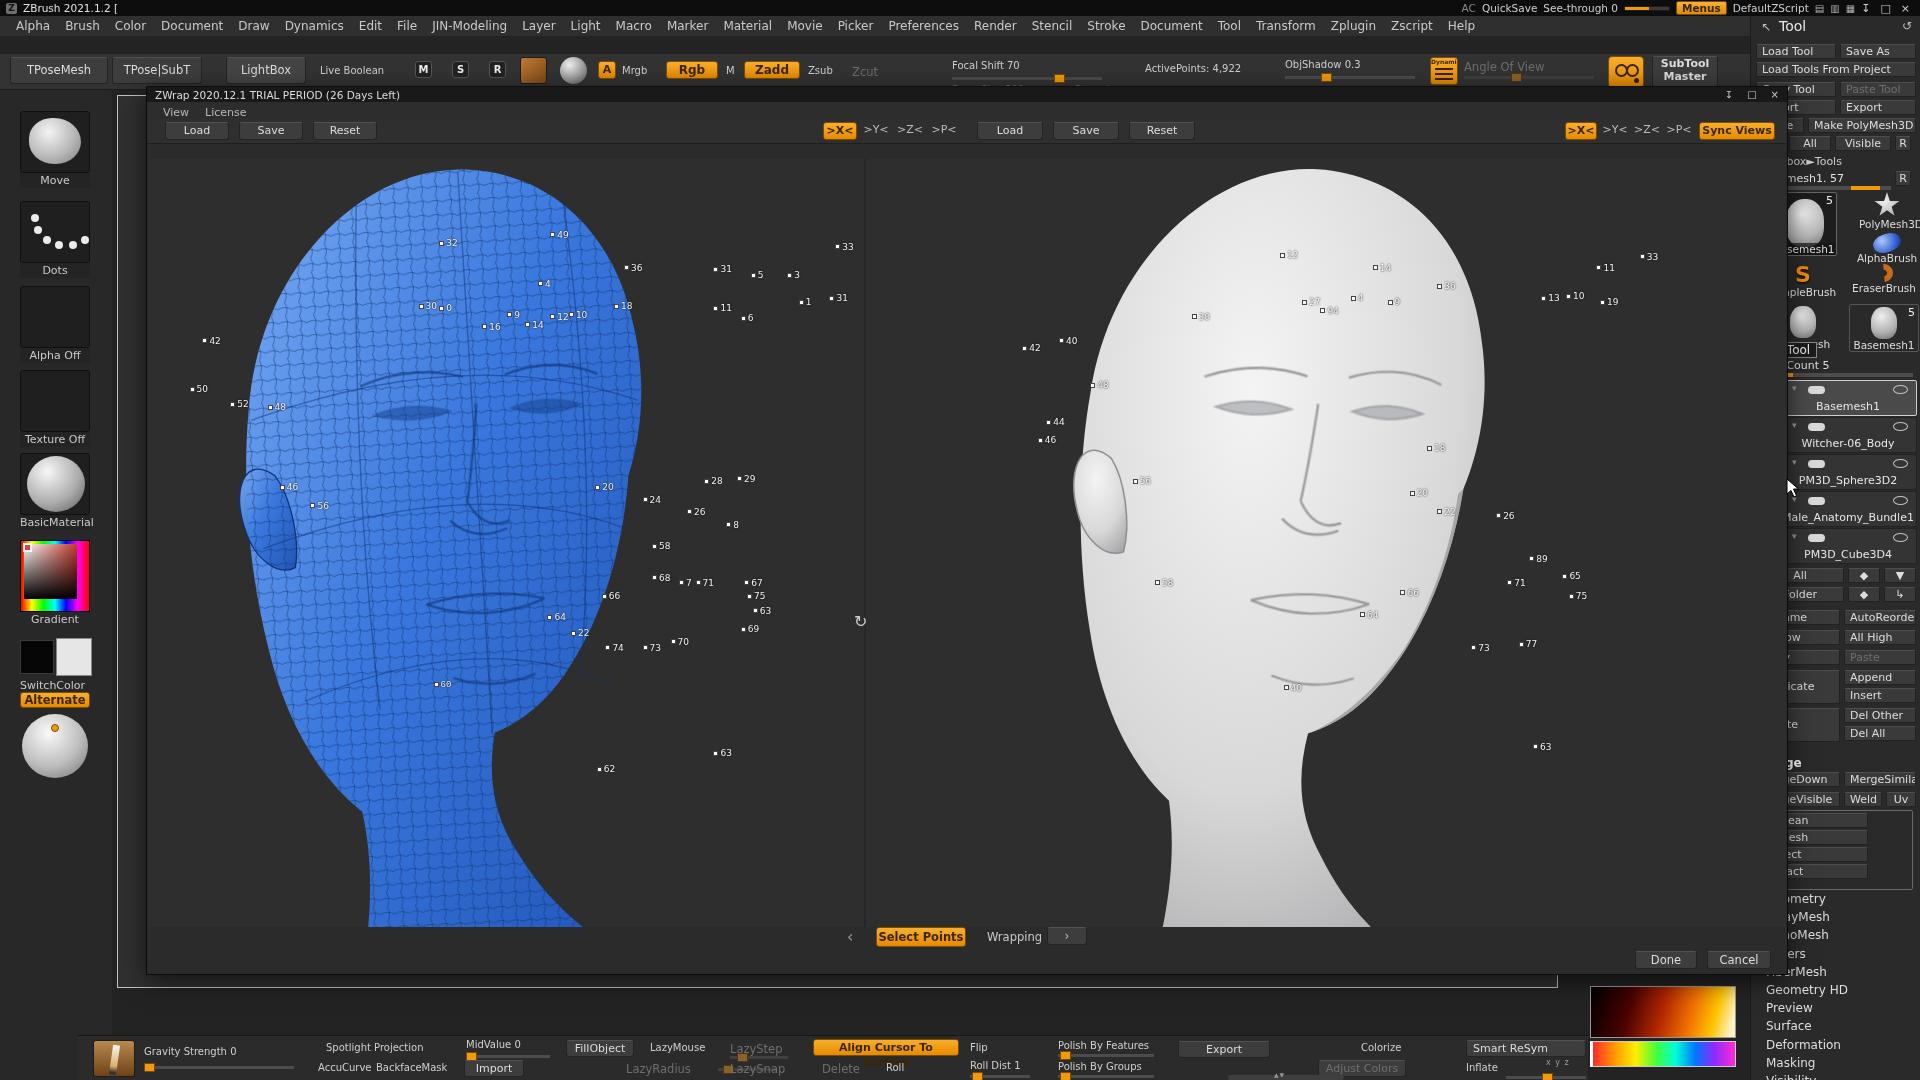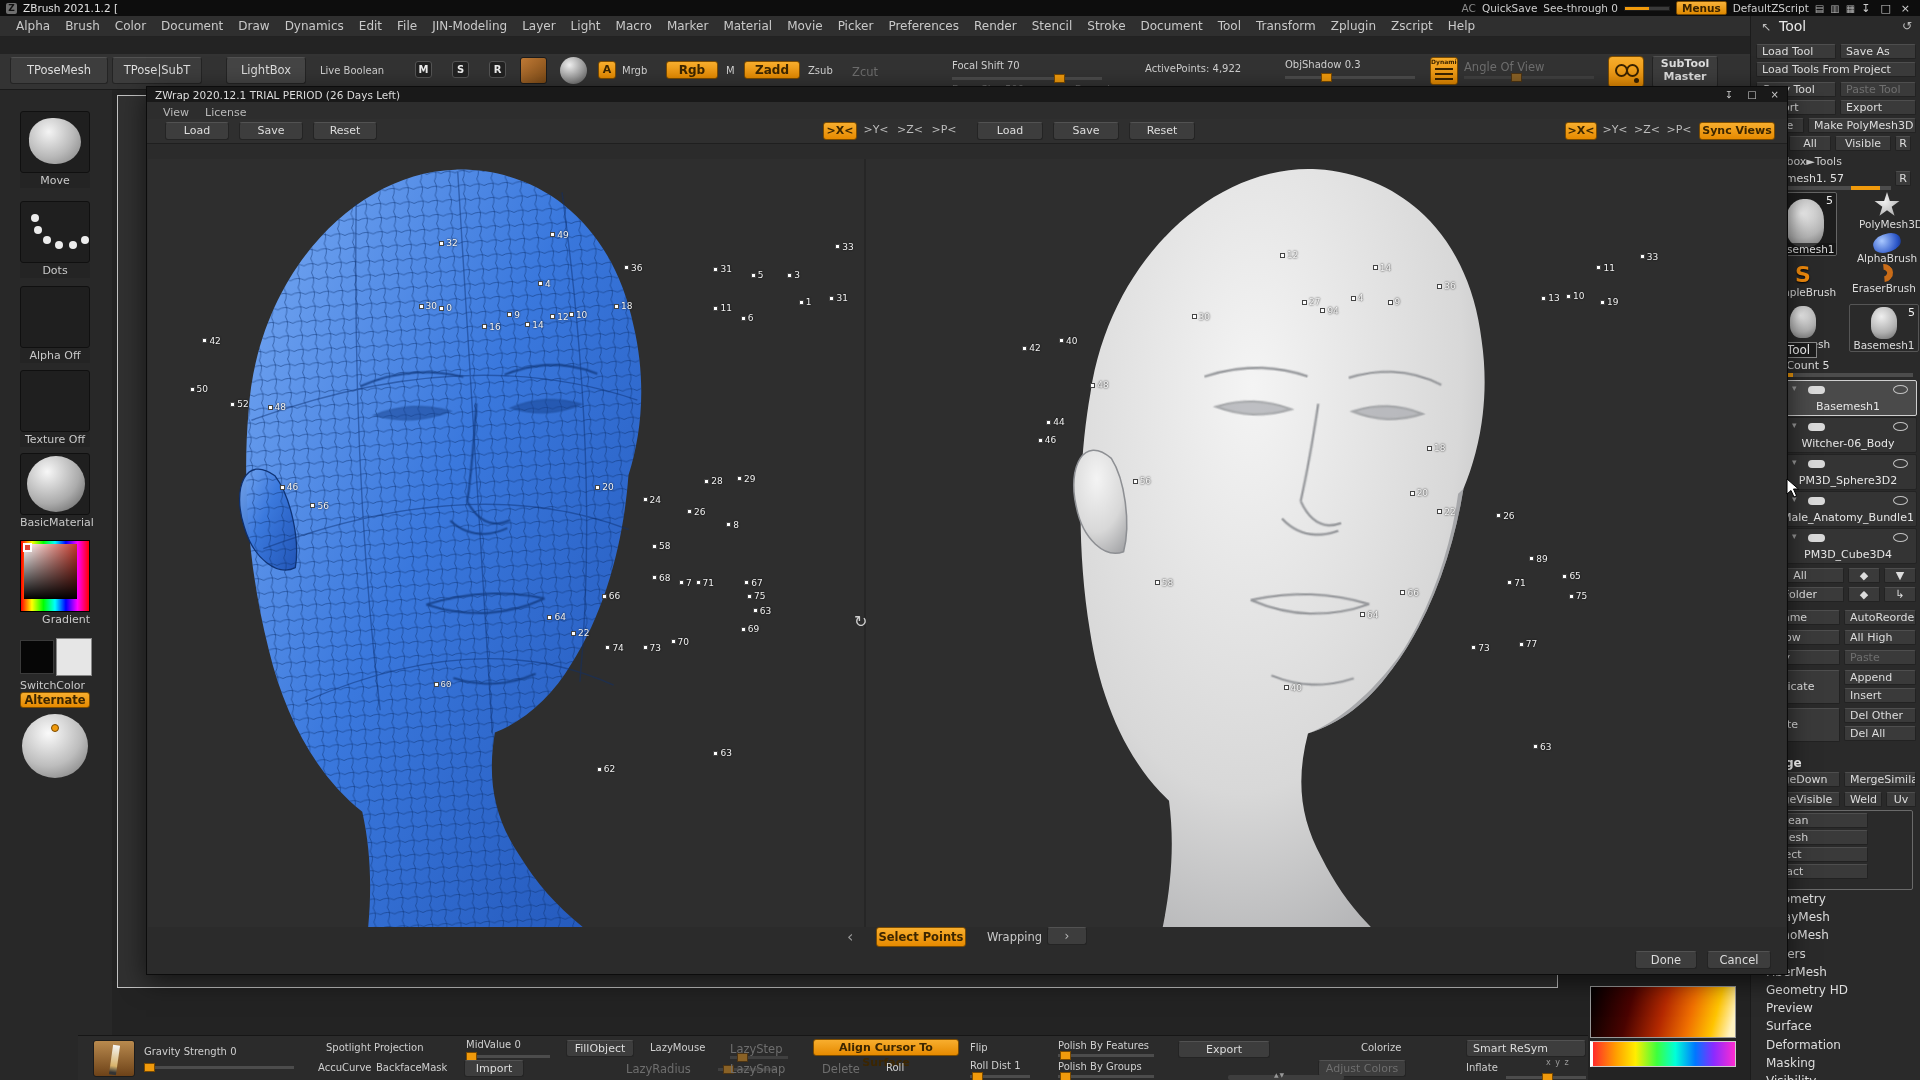--- a/index.html
+++ b/index.html
@@ -415,21 +415,21 @@
       <div class="side-thumb">
           <div class="sph-big"></div>
         </div>
       <div class="side-label">BasicMaterial</div>
     </div>
     <div class="side-item" style="top:358px;top:450px">
       <div class="grad-pick">
         <div class="sv"></div>
           <div class="pick"></div>
       </div>
-      <div class="side-label" style="background:none;text-align:right">Gradient</div>
+      <div class="side-label" style="background:none;text-align:center">Gradient</div>
     </div>
     <div class="side-item" style="top:548px">
       <div class="swatches">
         <span class="b"></span>
         <span class="w"></span>
       </div>
       <div class="side-label" style="background:none;text-align:left">SwitchColor</div>
     </div>
     <div class="side-item btn-orange alt-btn" style="top:602px">Alternate</div>
     <div class="side-item" style="top:624px">

